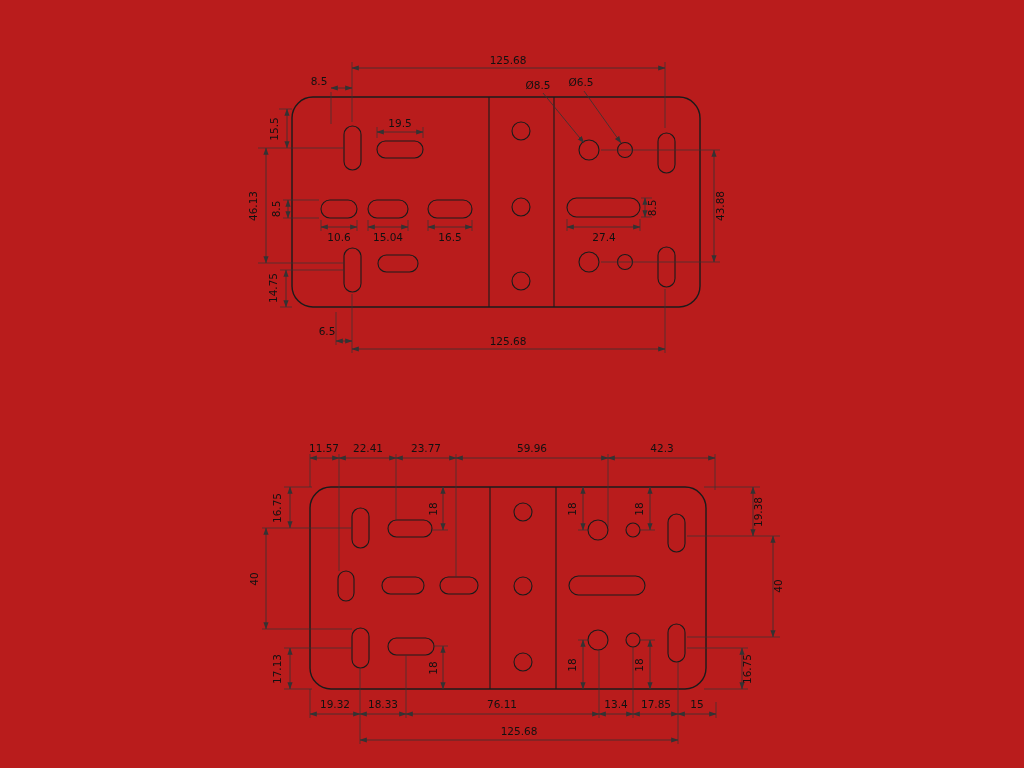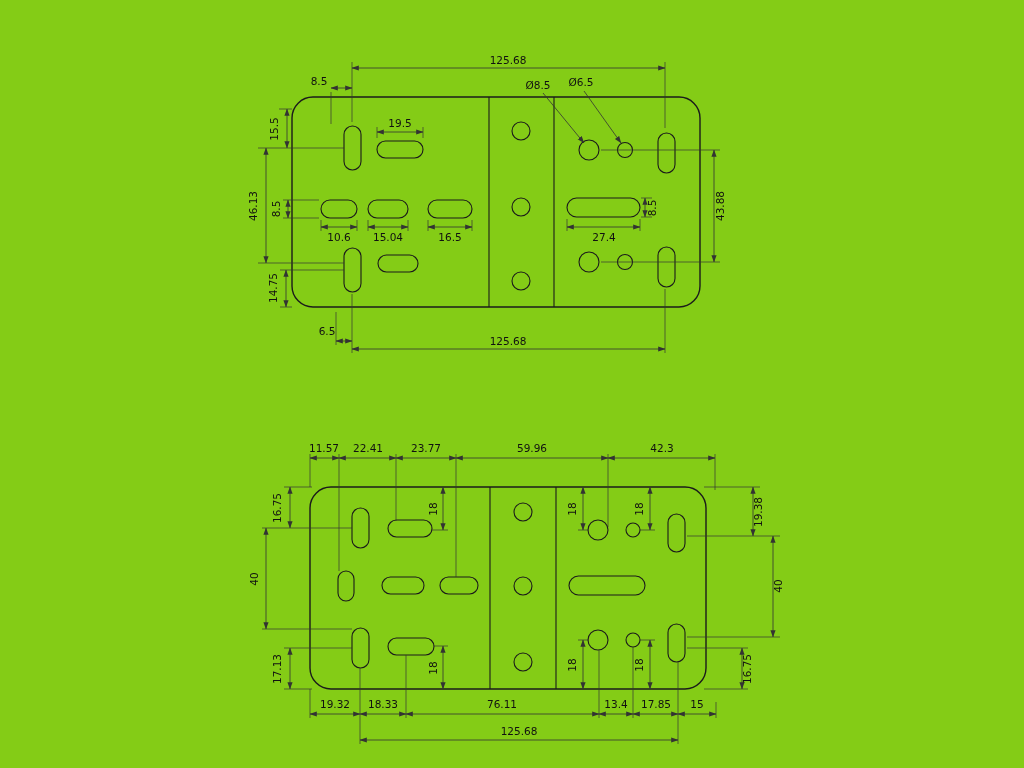--- a/index.html
+++ b/index.html
@@ -1,16 +1,16 @@
 <!DOCTYPE html>
 <html><head>
 <meta charset="utf-8">
 <style>
   html,body { margin:0; padding:0; background:#ffffff; }
-  .page { width:1024px; height:768px; position:relative; background:#84cc16;text-align:center; }
+  .page { width:1024px; height:768px; position:relative; background:#b91c1c;text-align:center; }
   svg { display:block; }
   .outline { fill:none; stroke:#1b1b1b; stroke-width:1.4; }
   .band    { fill:none; stroke:#1b1b1b; stroke-width:1.1; }
   .feat    { fill:none; stroke:#1b1b1b; stroke-width:1.1; }
   .dim     { fill:none; stroke:#333333; stroke-width:0.8; }
   .ext     { fill:none; stroke:#333333; stroke-width:0.7; }
   .leader  { fill:none; stroke:#333333; stroke-width:0.8; }
   text.lbl { font-family:"DejaVu Sans","Liberation Sans",sans-serif; font-size:10.5px; fill:#111111; text-anchor:middle; }
 </style>
 </head>

